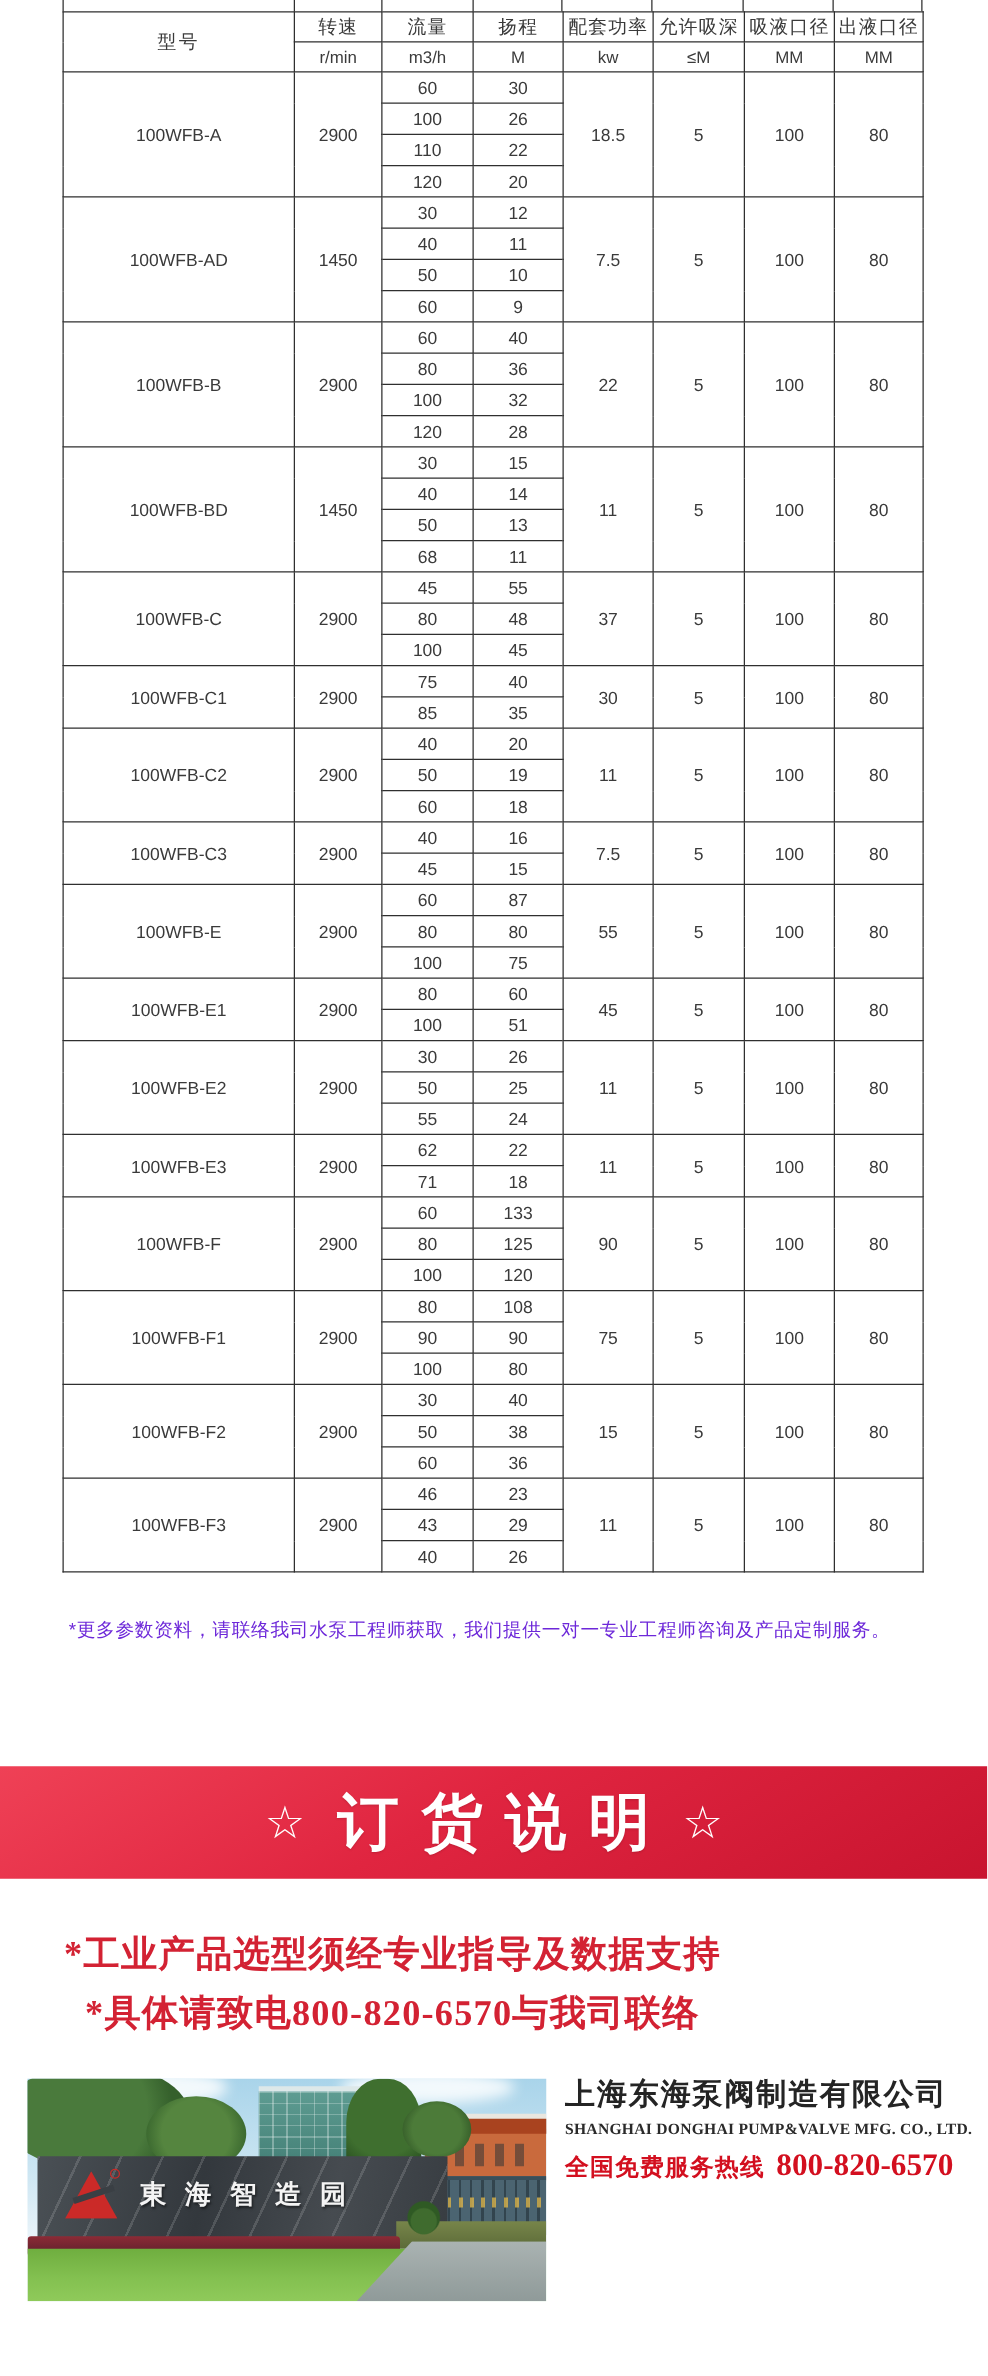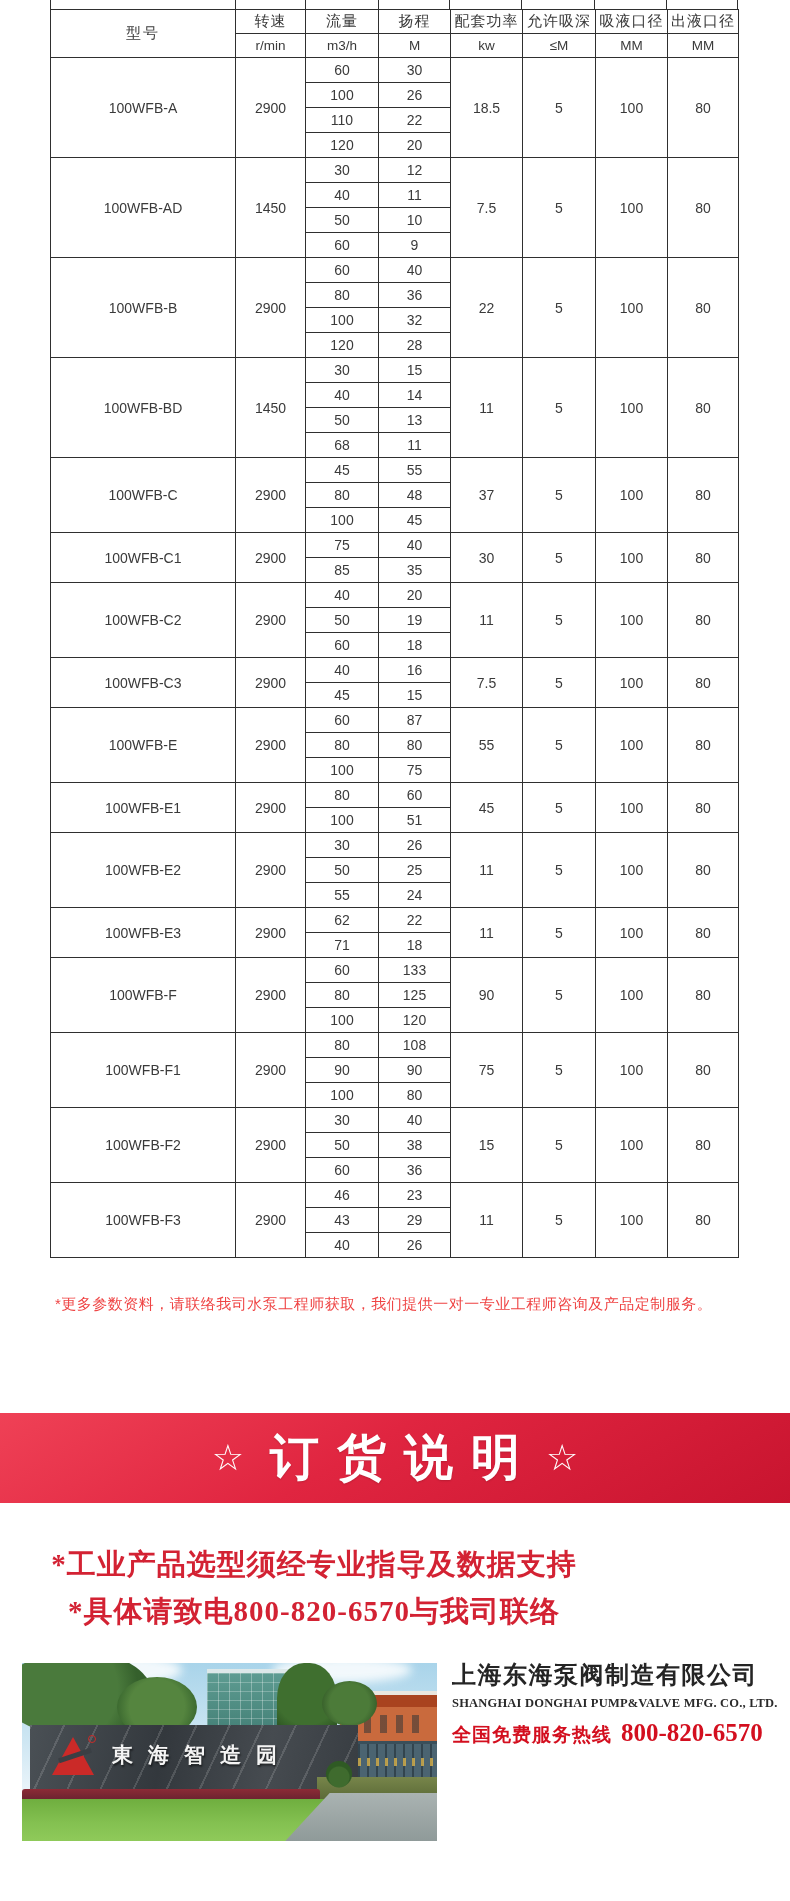--- a/index.html
+++ b/index.html
@@ -17,21 +17,21 @@
   table.spec th,table.spec td{border:1px solid #2f2f2f;text-align:center;vertical-align:middle;
         padding:0;font-weight:400;color:#3a3a3a;}
   table.spec thead tr{height:24px;}
   table.spec tbody tr{height:25px;}
   th.hlabel{font-size:15px;letter-spacing:1px;}
   th.hunit{font-size:13.5px;}
   th.hmodel{font-size:15px;letter-spacing:2px;}
   table.spec td{font-size:14px;}
 
   #table-note{position:absolute;left:55px;top:1280px;width:700px;font-size:15px;
-              color:#ef4444;letter-spacing:.5px;}
+              color:#6d28d9;letter-spacing:.5px;}
 
   
   #order-banner{position:absolute;left:0;top:1413px;width:790px;height:90px;
       background:linear-gradient(150deg,#ef4156 0%,#e02540 45%,#c8142f 100%);
       display:flex;align-items:center;justify-content:center;}
   #order-banner .star{color:#ffffff;font-size:36px;line-height:1;}
   #order-banner .title{color:#ffffff;font-size:49px;font-weight:700;letter-spacing:18px;
       margin:0 8px 0 26px;text-shadow:0 1px 2px rgba(0,0,0,.15);}
   #order-banner .star.right{margin-left:0px;}
 

